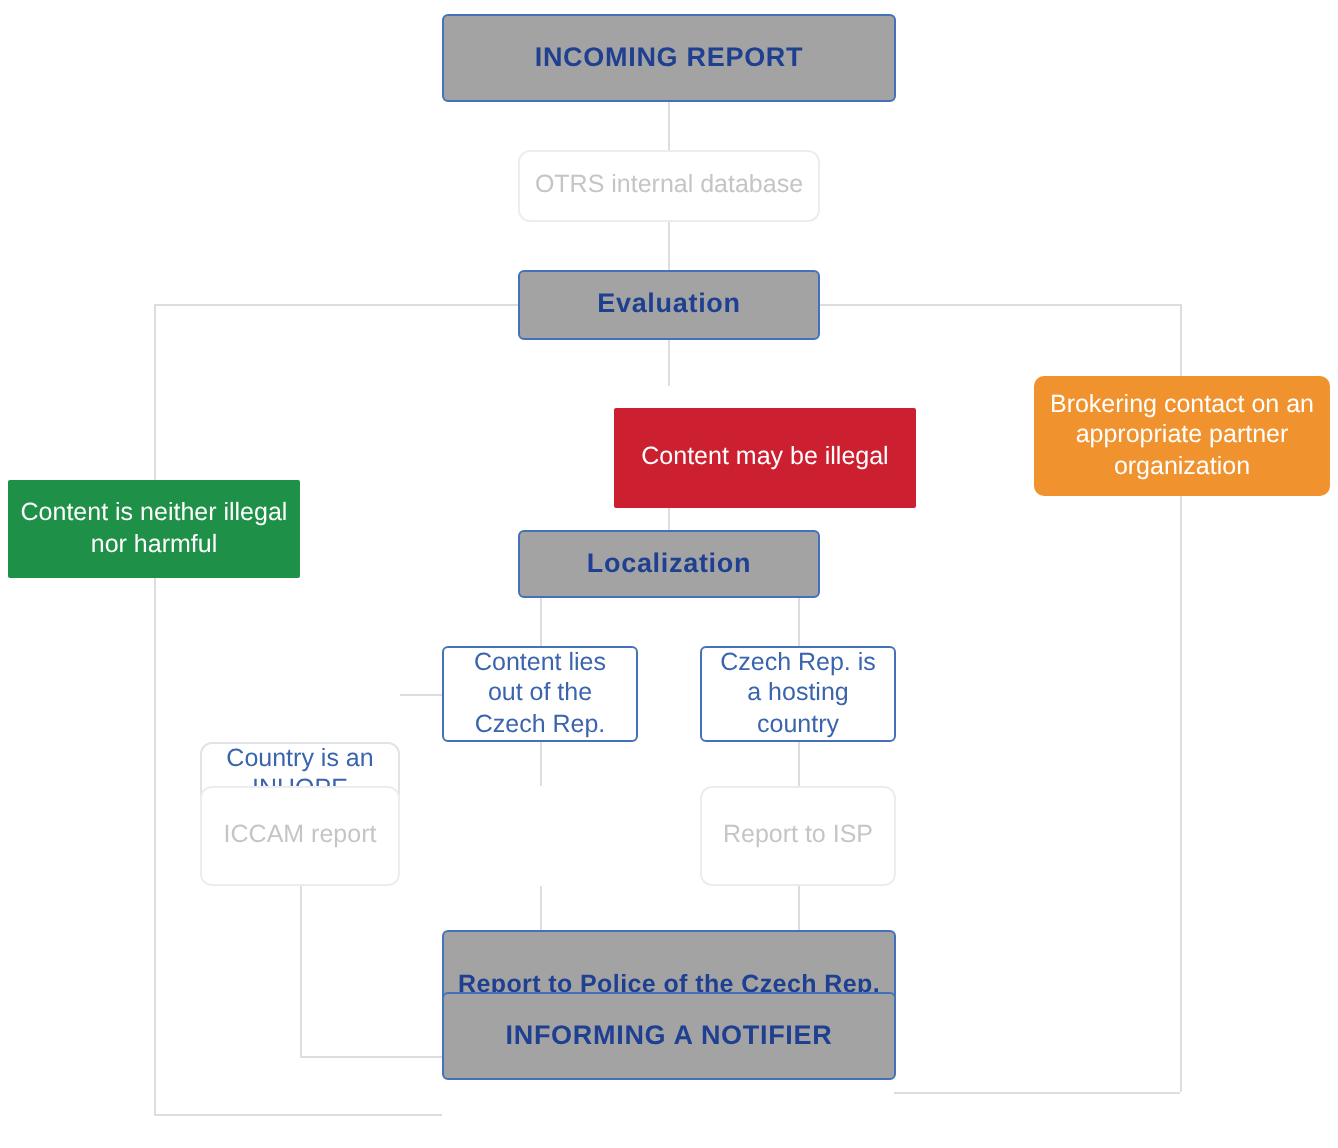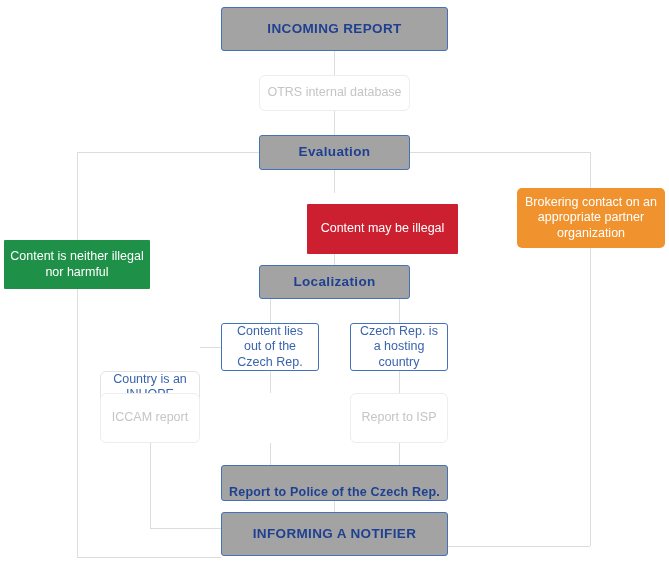--- a/index.html
+++ b/index.html
@@ -163,17 +163,17 @@
 
 
   <div class="node n-muted" style="left:350px;top:393px;width:98px;height:50px;">
     <span>Report to ISP</span>
   </div>
 
   <div class="node n-primary small" style="left:221px;top:465px;width:227px;height:36px;">
     <span>Report to Police of the Czech Rep.</span>
   </div>
 
-  <div class="node n-primary" style="left:221px;top:512px;width:227px;height:44px;">
+  <div class="node n-primary" style="left:221px;top:496px;width:227px;height:44px;">
     <span>INFORMING A NOTIFIER</span>
   </div>
 
 </div>
 
 </body></html>

